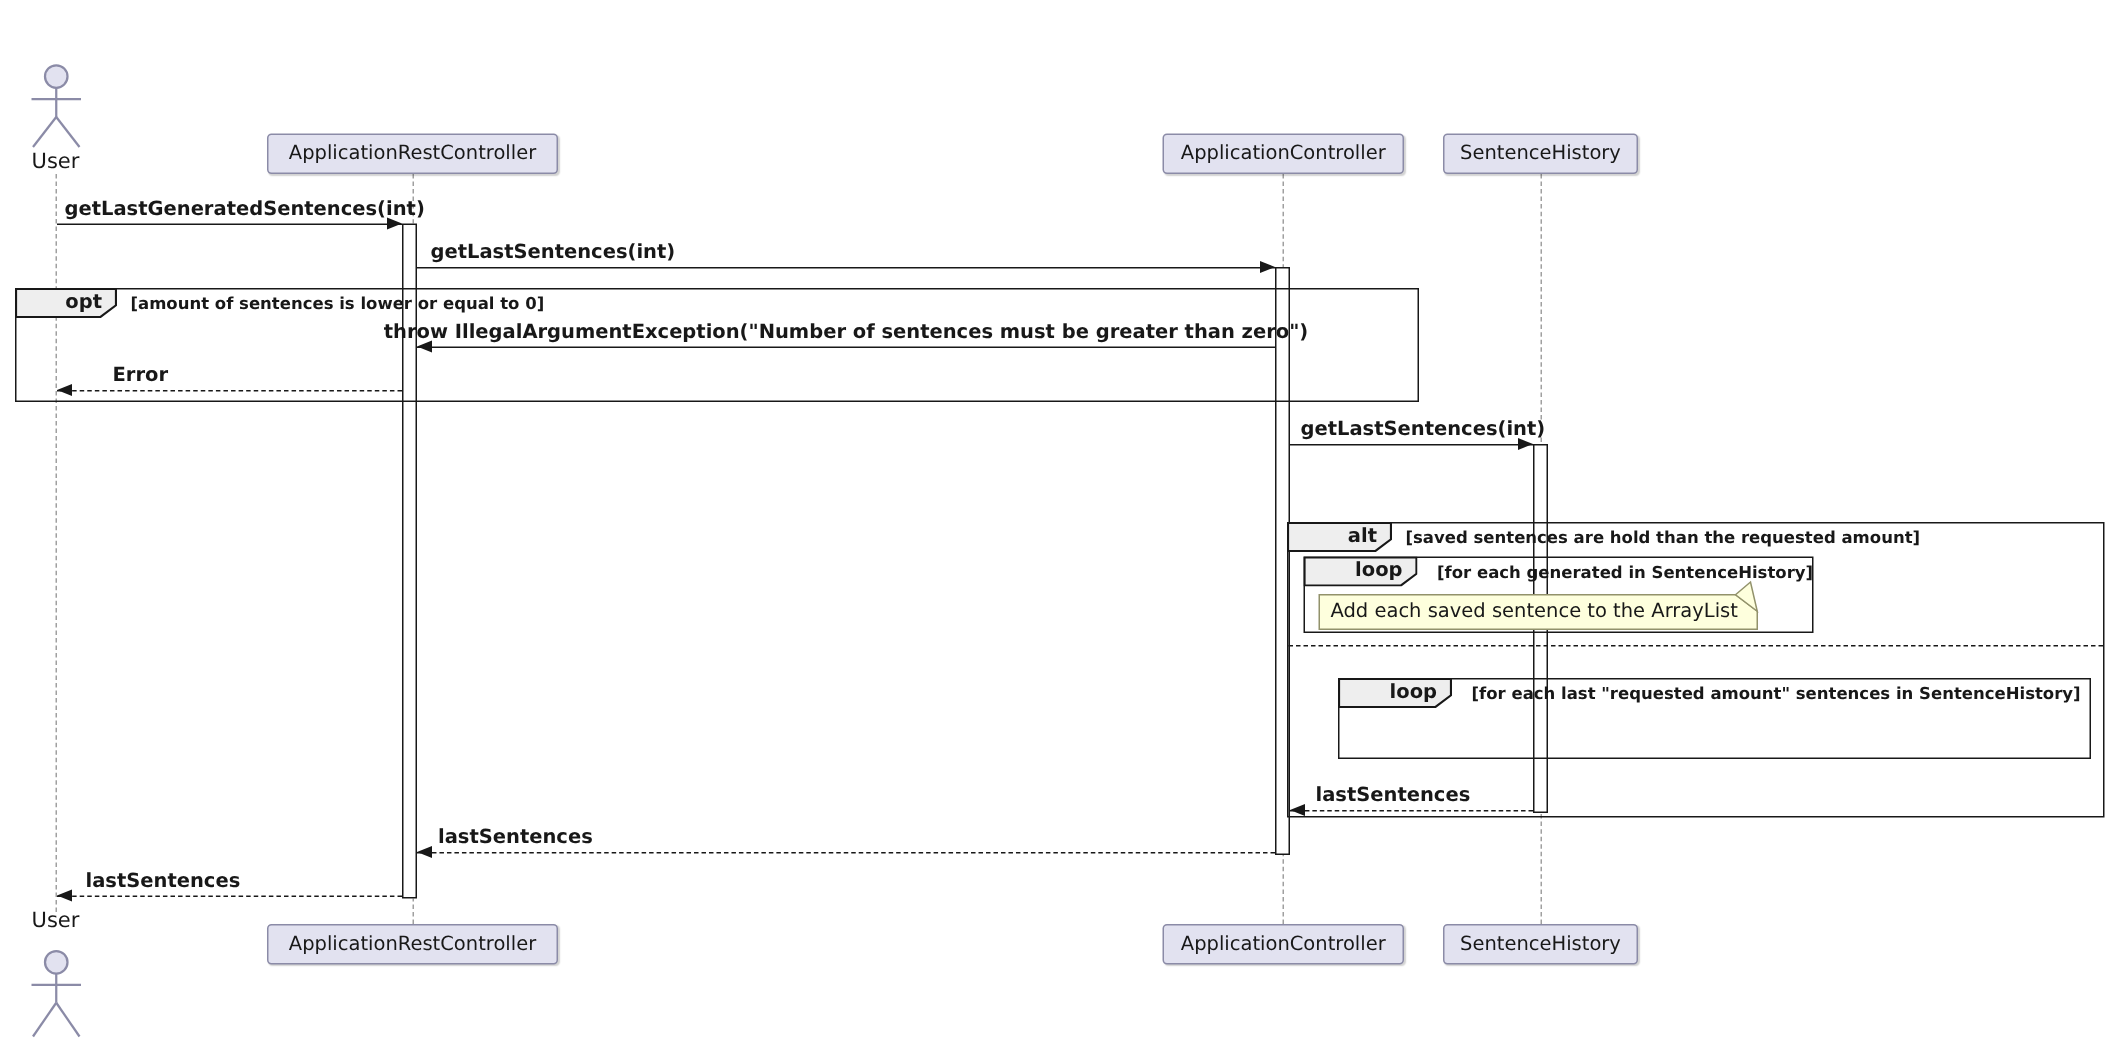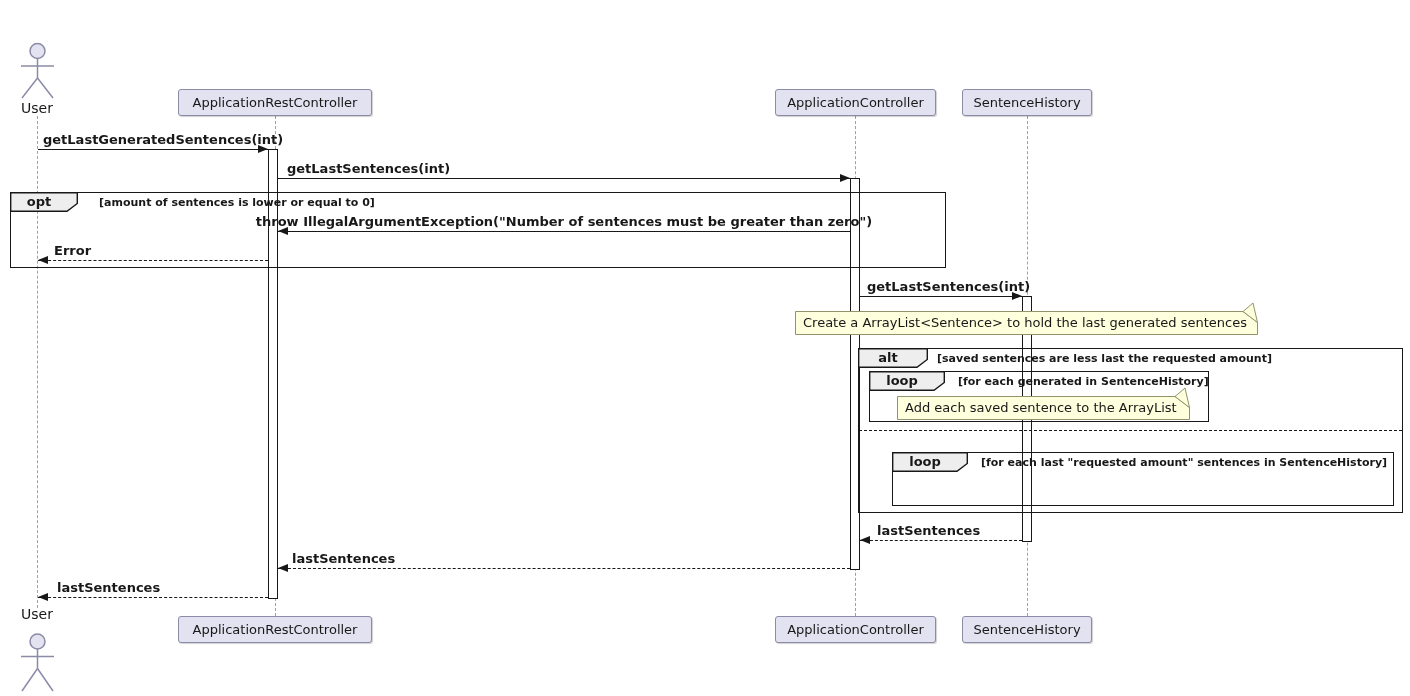--- a/index.html
+++ b/index.html
@@ -24,21 +24,21 @@
     border:1px solid var(--participant-border);border-radius:3px;text-align:center;
     line-height:25px;font-size:13px;z-index:6;box-shadow:1px 1px 1px rgba(0,0,0,0.18);}
   .actor-label{position:absolute;width:60px;text-align:center;font-size:14px;z-index:6;}
   .actor{position:absolute;z-index:6;overflow:visible;}
   .actor circle{fill:var(--participant-fill);stroke:var(--participant-border);stroke-width:1.5;}
   .actor line{stroke:var(--participant-border);stroke-width:1.5;}
   .frag{position:absolute;border:1.5px solid var(--line);z-index:3;box-sizing:border-box;background:transparent;}
   .frag-key{position:absolute;z-index:4;}
   .frag-key svg{position:absolute;left:0;top:0;width:100%;height:100%;}
   .pent{fill:var(--frag-fill);stroke:var(--line);stroke-width:1.4;}
-  .frag-key span{position:absolute;left:0;top:0;right:10px;text-align:center;
+  .frag-key span{position:absolute;left:0;top:0;right:10px;text-align:right;
     font-weight:bold;font-size:13px;line-height:20px;}
   .guard{position:absolute;font-weight:bold;font-size:11px;white-space:nowrap;z-index:4;}
   .divider{position:absolute;left:0;right:0;border-top:1px dashed var(--line);z-index:4;}
   .msg{position:absolute;height:17px;z-index:4;font-weight:bold;}
   .msg .lbl{position:absolute;bottom:2px;font-size:13px;white-space:nowrap;}
   .msg .lbl.center{left:50%;transform:translateX(-50%);}
   .msg .ln{position:absolute;top:17px;left:0;right:0;border-top:1px solid var(--line);}
   .msg.dash .ln{border-top-style:dashed;}
   .head{position:absolute;top:13px;width:0;height:0;
     border-top:4px solid transparent;border-bottom:4px solid transparent;}
@@ -64,31 +64,31 @@
   <div class="act" style="left:850px;top:178px;height:390px"></div>
   <div class="act" style="left:1022px;top:296px;height:244px"></div>
 
   <div class="frag" style="left:10px;top:192px;width:936px;height:76px">
     <div class="frag-key" style="left:-1px;top:-1px;width:68px;height:20px">
       <svg preserveAspectRatio="none" viewBox="0 0 68 20">
           <path class="pent" d="M0.7,0.7 H67.3 V11.5 L57,19.3 H0.7 Z"></path>
         </svg>
       <span>opt</span>
     </div>
-    <div class="guard" style="left:88px;top:3px">[amount of sentences is lower or equal to 0]</div>
+    <div class="guard" style="left:76px;top:3px">[amount of sentences is lower or equal to 0]</div>
   </div>
 
-  <div class="frag" style="left:858px;top:348px;width:545px;height:165px">
+  <div class="frag" style="left:858px;top:348px;width:545px;height:197px">
     <div class="frag-key" style="left:-1px;top:-1px;width:70px;height:20px">
       <svg preserveAspectRatio="none" viewBox="0 0 70 20">
           <path class="pent" d="M0.7,0.7 H69.3 V11.5 L59,19.3 H0.7 Z"></path>
         </svg>
       <span>alt</span>
     </div>
-    <div class="guard" style="left:78px;top:3px">[saved sentences are less last the requested amount]</div>
+    <div class="guard" style="left:78px;top:3px">[saved sentences are hold than the requested amount]</div>
 
     <div class="frag" style="left:10px;top:22px;width:340px;height:51px">
       <div class="frag-key" style="left:-1px;top:-1px;width:76px;height:20px">
         <svg preserveAspectRatio="none" viewBox="0 0 76 20">
             <path class="pent" d="M0.7,0.7 H75.3 V11.5 L65,19.3 H0.7 Z"></path>
           </svg>
         <span>loop</span>
       </div>
       <div class="guard" style="left:88px;top:3px">[for each generated in SentenceHistory]</div>
     </div>
@@ -118,21 +118,21 @@
     <div class="head r"></div>
   </div>
 
   <div class="msg" style="left:278px;top:214px;width:572px">
     <span class="lbl center">throw IllegalArgumentException("Number of sentences must be greater than zero")</span>
     <div class="ln"></div>
     <div class="head l"></div>
   </div>
 
   <div class="msg dash" style="left:38px;top:243px;width:230px">
-    <span class="lbl" style="left:16px">Error</span>
+    <span class="lbl" style="left:37px">Error</span>
     <div class="ln"></div>
     <div class="head l"></div>
   </div>
 
   <div class="msg" style="left:860px;top:279px;width:162px">
     <span class="lbl" style="left:7px">getLastSentences(int)</span>
     <div class="ln"></div>
     <div class="head r"></div>
   </div>
 
@@ -147,29 +147,22 @@
     <div class="ln"></div>
     <div class="head l"></div>
   </div>
 
   <div class="msg dash" style="left:38px;top:580px;width:230px">
     <span class="lbl" style="left:19px">lastSentences</span>
     <div class="ln"></div>
     <div class="head l"></div>
   </div>
 
-  <div class="note" style="left:795px;top:311px;width:463px;height:24px">
-    <svg style="left:0;top:-10px" width="464" height="35" viewBox="0 0 464 35">
-      <path class="nb" d="M0.5,10.5 H448 L462.5,21.5 V33.5 H0.5 Z"></path>
-      <path class="nb" d="M448,10.5 L458,2 L462.5,21.5 Z"></path>
-    </svg>
-    <span>Create a ArrayList&lt;Sentence&gt; to hold the last generated sentences</span>
-  </div>
 
-  <div class="note" style="left:897px;top:396px;width:246px;height:24px">
+  <div class="note" style="left:879px;top:396px;width:246px;height:24px">
     <svg style="left:0;top:-10px" width="294" height="35" viewBox="0 0 294 35">
       <path class="nb" d="M0.5,10.5 H278 L292.5,21.5 V33.5 H0.5 Z"></path>
       <path class="nb" d="M278,10.5 L288,2 L292.5,21.5 Z"></path>
     </svg>
     <span>Add each saved sentence to the ArrayList</span>
   </div>
 
 
   <div class="pbox" style="left:178px;top:89px;width:192px">ApplicationRestController</div>
   <div class="pbox" style="left:775px;top:89px;width:159px">ApplicationController</div>

